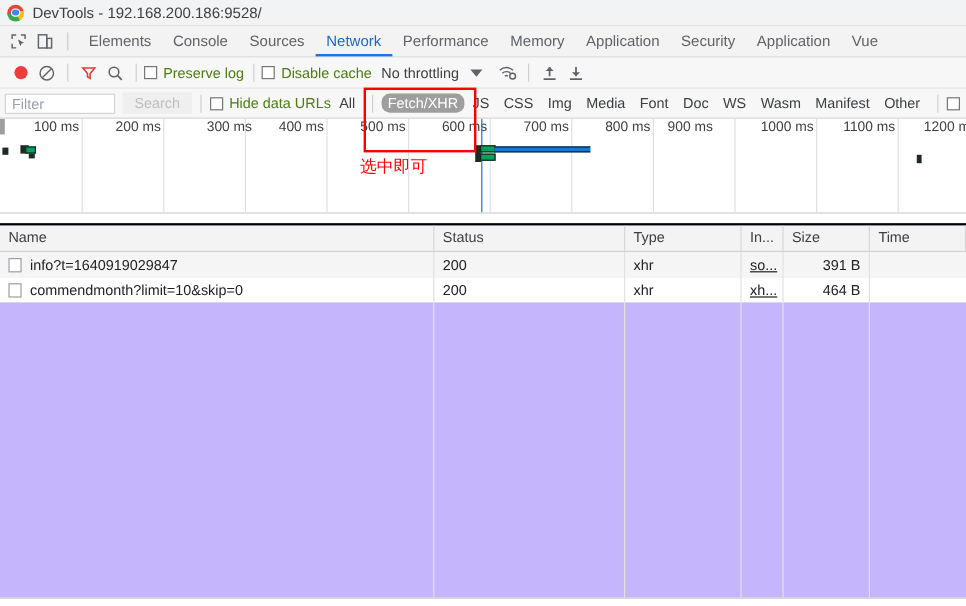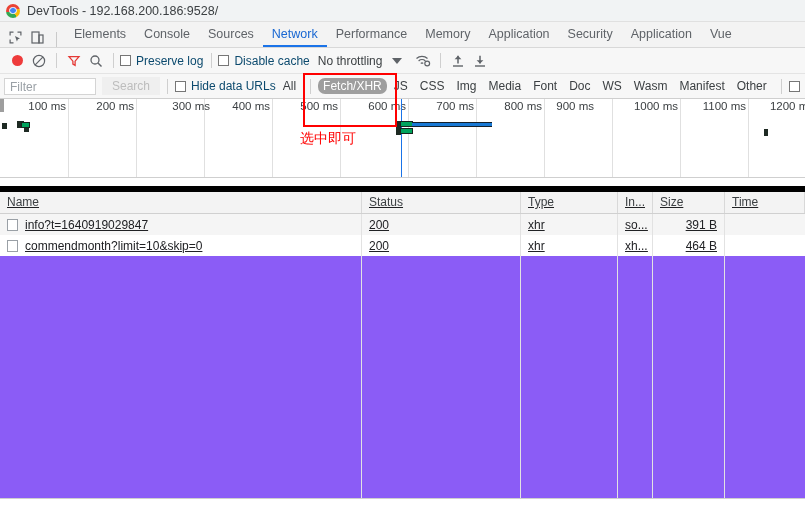--- a/index.html
+++ b/index.html
@@ -50,21 +50,21 @@
     color: #3c4043;
     white-space: nowrap;
   }
 
   
   .tabstrip {
     height: 26px;
     background: #f3f3f3;
     border-bottom: 1px solid #d8d8d8;
     display: flex;
-    align-items: flex-end;
+    align-items: center;
     box-sizing: border-box;
     padding-left: 4px;
   }
   .tool-icon {
     width: 22px; height: 20px;
     display: flex; align-items: center; justify-content: center;
     flex: none;
   }
   .tabstrip .divider {
     width: 1px; height: 15px;
@@ -105,21 +105,21 @@
   }
   .rec-dot {
     width: 11px; height: 11px;
     border-radius: 50%;
     background: #ee3b3b;
   }
   .cb-label {
     display: flex;
     align-items: center;
     font-size: 12px;
-    color: #0c4a6e;
+    color: #4d7c0f;
     margin-right: 2px;
   }
   .cbox {
     width: 11px; height: 11px;
     border: 1px solid #767676;
     background: #fff;
     margin-right: 5px;
     flex: none;
     box-sizing: border-box;
   }
@@ -258,23 +258,22 @@
     pointer-events: none;
     z-index: 20;
   }
 
   
   .table {
     position: absolute;
     left: 0; right: 0;
     top: 186px;
     bottom: 7px;
-    background: #8b5cf6;
-    border-top: 6px solid #000000;
-    text-decoration: underline;
+    background: #c4b5fd;
+    border-top: 2px solid #000000;
   }
   .thead {
     display: flex;
     height: 22px;
     background: #f3f3f3;
     border-bottom: 1px solid #d0d0d0;
     box-sizing: border-box;
   }
   .th {
     font-size: 12px;

